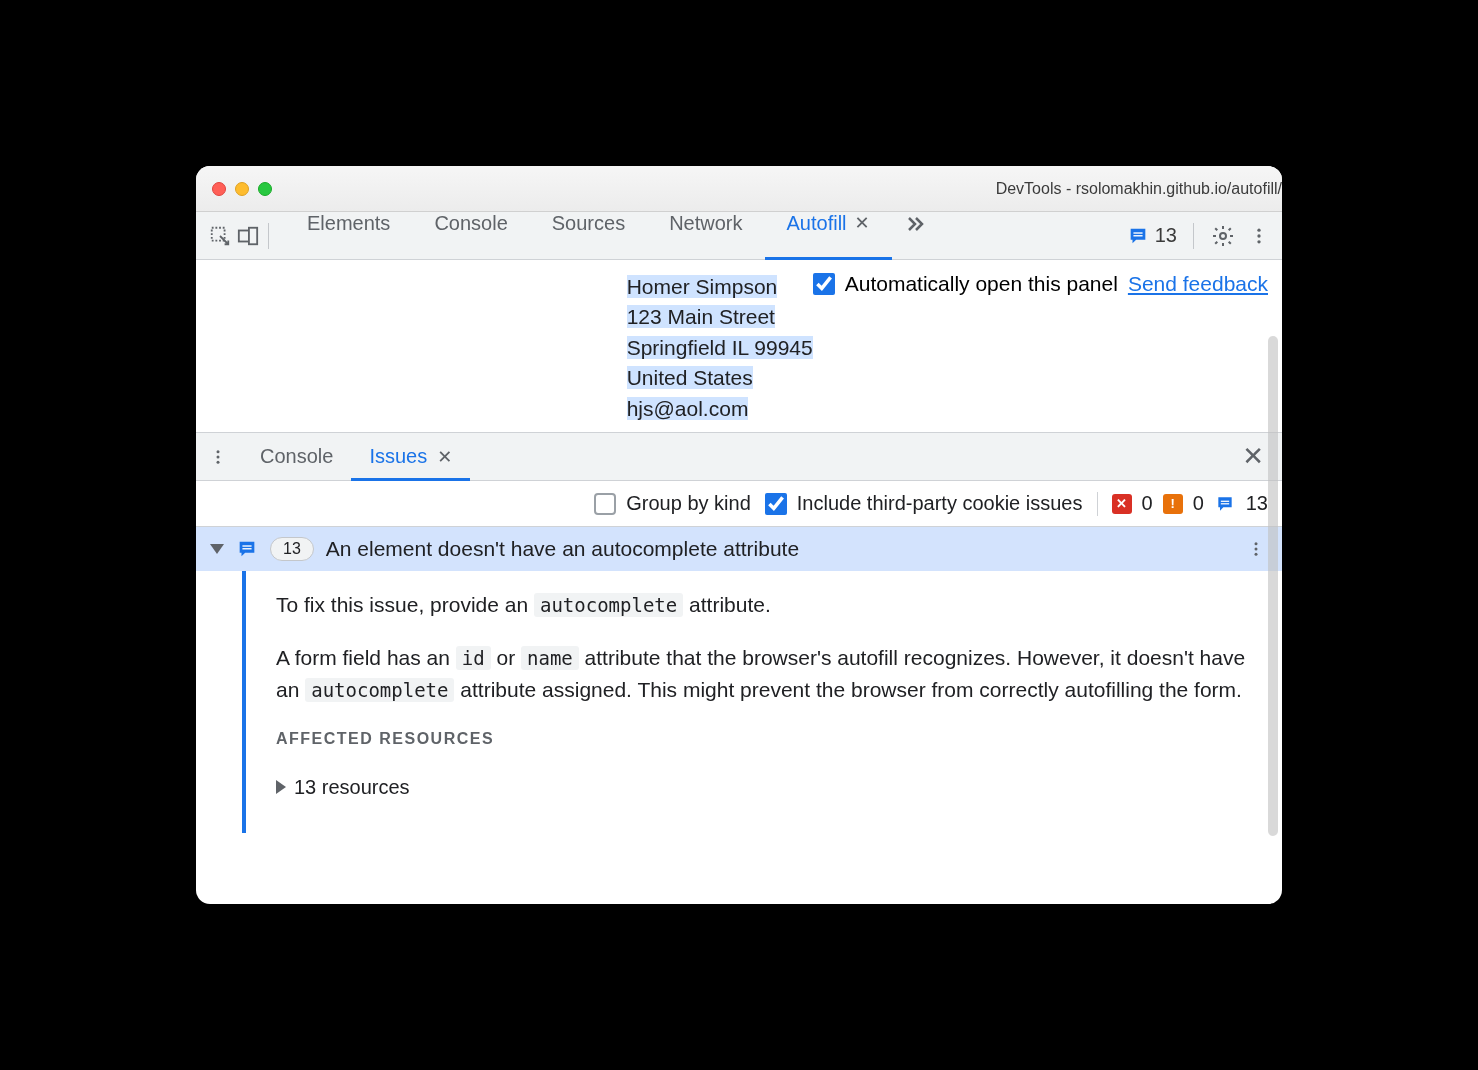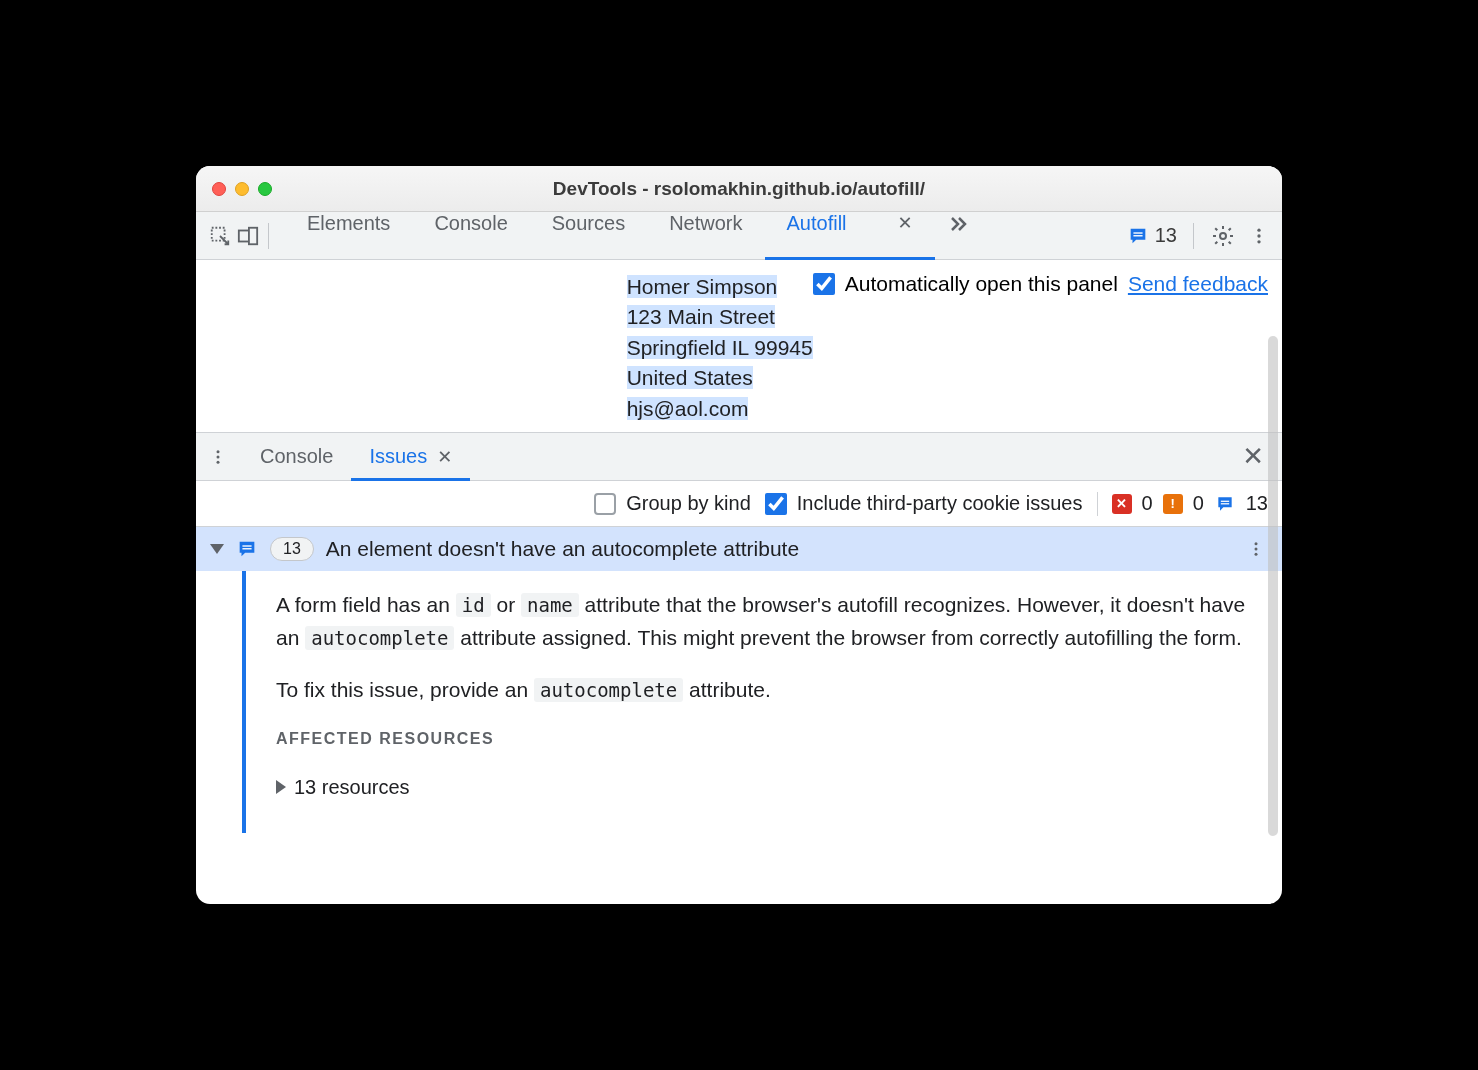--- a/index.html
+++ b/index.html
@@ -33,23 +33,23 @@
       position: relative;
     }
     .traffic { display: flex; gap: 9px; }
     .traffic .dot { width: 14px; height: 14px; border-radius: 50%; }
     .dot.red { background: #ff5f57; border: 0.5px solid #e0443e; }
     .dot.yellow { background: #febc2e; border: 0.5px solid #dea123; }
     .dot.green { background: #28c840; border: 0.5px solid #1aab29; }
     .win-title {
       position: absolute;
       left: 0; right: 0;
-      text-align: center;
-      font-size: 19px;
-      font-weight: 700;
+      text-align: right;
+      font-size: 16px;
+      font-weight: 400;
       color: #3b3b3b;
       pointer-events: none;
     }
     .toolbar {
       height: 48px;
       background: #f1f3f4;
       border-bottom: 1px solid #cfd2d6;
       display: flex;
       align-items: center;
       padding: 0 10px;
@@ -73,21 +73,20 @@
     .tab {
       padding: 0 22px;
       display: flex;
       font-size: 20px;
       color: #5f6368;
       cursor: pointer;
       position: relative;
     }
     .tab.active {
       color: #1a73e8;
-      gap: 43px;
     }
     .tab.active::after {
       content: "";
       position: absolute;
       left: 0; right: 0; bottom: -1px;
       height: 3px;
       background: #1a73e8;
     }
     .tab .close-x {
       margin-left: 8px;
@@ -415,24 +414,24 @@
       <svg width="18" height="18" viewBox="0 0 24 24" fill="#5f6368">
           <circle cx="12" cy="5" r="2"></circle>
           <circle cx="12" cy="12" r="2"></circle>
           <circle cx="12" cy="19" r="2"></circle>
         </svg>
     </div>
   </div>
 
   <div class="issue-body">
     <p>
-      <span>A form field has an </span><code>id</code><span> or </span><code>name</code><span> attribute that the browser's autofill recognizes. However, it doesn't have an </span><code>autocomplete</code><span> attribute assigned. This might prevent the browser from correctly autofilling the form.</span>
+      <span>To fix this issue, provide an </span><code>autocomplete</code><span> attribute.</span>
     </p>
     <p>
-      <span>To fix this issue, provide an </span><code>autocomplete</code><span> attribute.</span>
+      <span>A form field has an </span><code>id</code><span> or </span><code>name</code><span> attribute that the browser's autofill recognizes. However, it doesn't have an </span><code>autocomplete</code><span> attribute assigned. This might prevent the browser from correctly autofilling the form.</span>
     </p>
     <div class="affected-head">AFFECTED RESOURCES</div>
     <div class="resource-row">
       <div class="tri-right"></div>
       <span>13 resources</span>
     </div>
   </div>
 
   <div class="scroll-pane"></div>
 </div>

